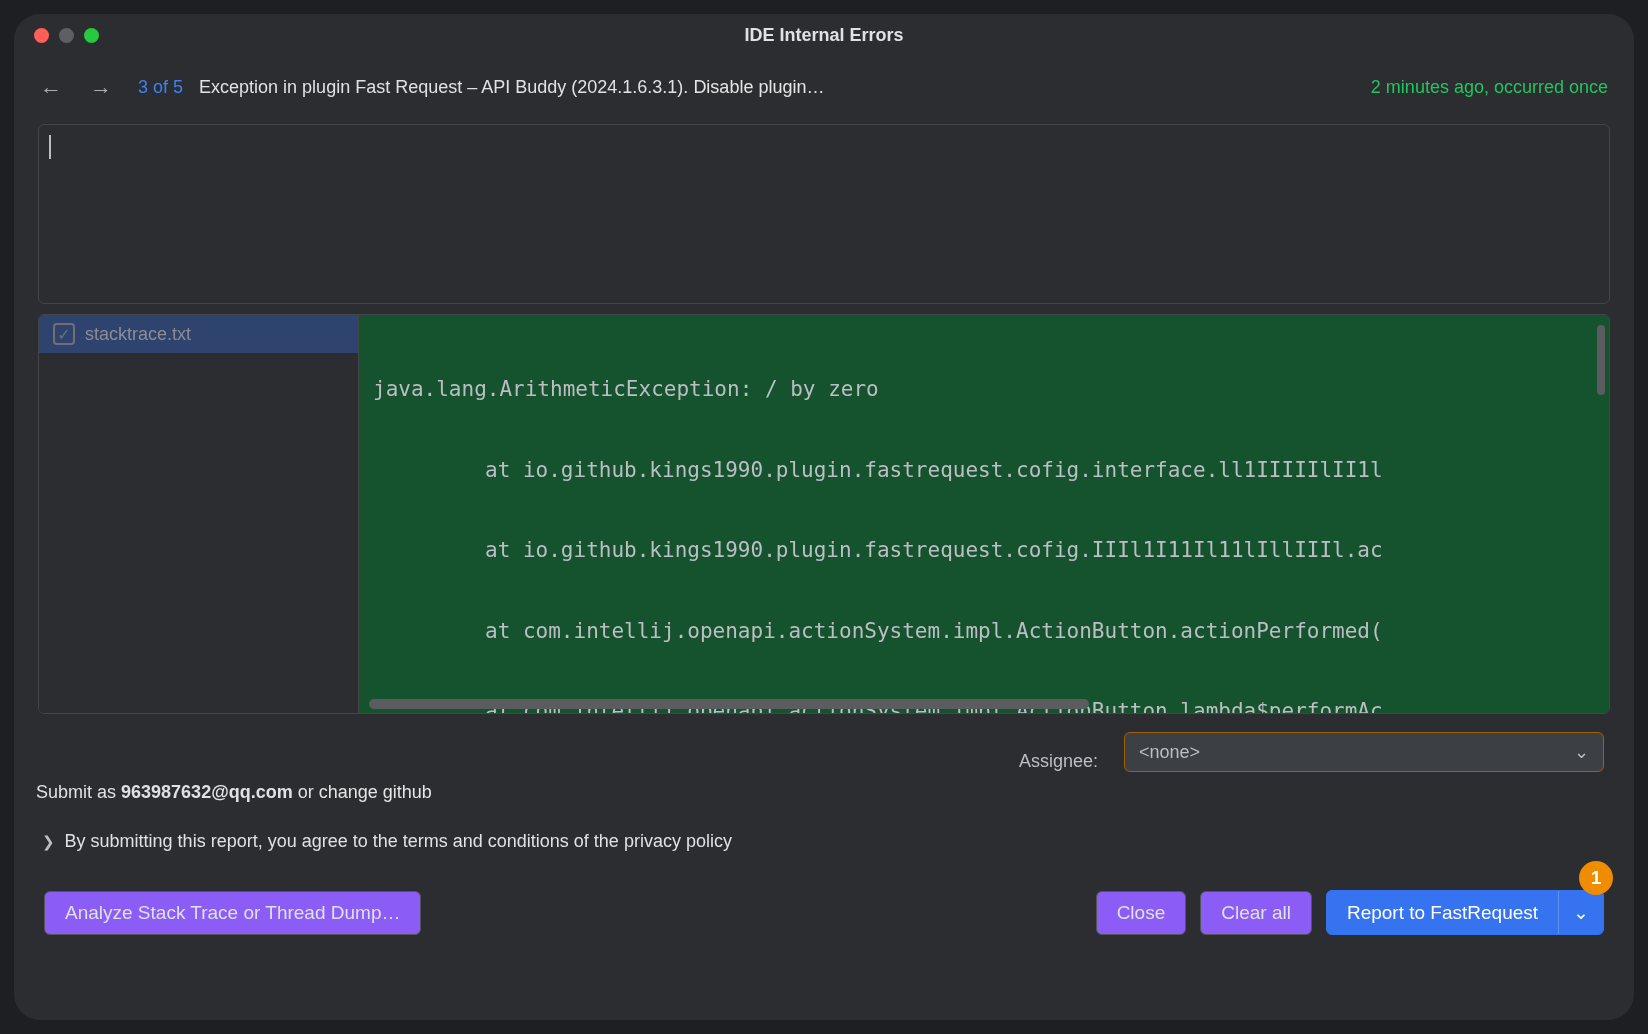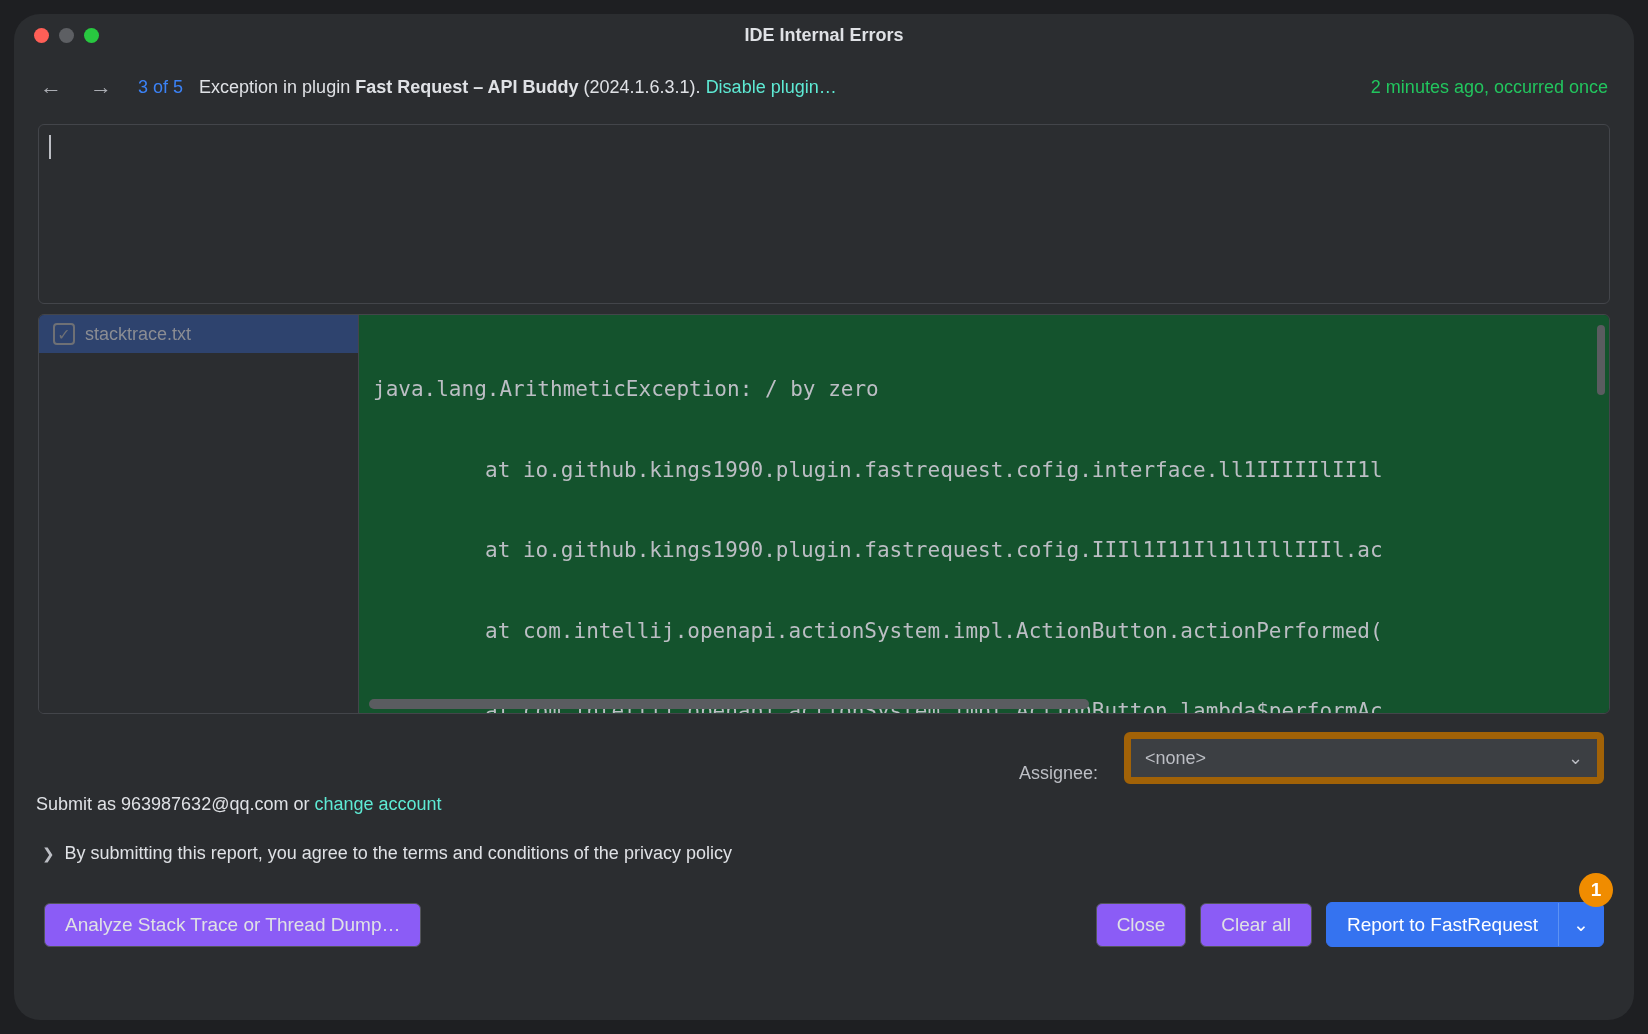--- a/index.html
+++ b/index.html
@@ -48,22 +48,22 @@
     .header {
       padding: 18px 26px 12px 26px;
       display: flex;
       align-items: center;
       gap: 16px;
     }
     .nav-arrows { display: flex; gap: 28px; align-items: center; }
     .arrow-icon { color: #abadb3; cursor: pointer; font-size: 22px; }
     .counter { color: #3b82f6; margin-left: 10px; }
     .error-line { color: #dfe1e5; flex: 1; }
-    .error-line .bold { font-weight: 700; }
-    .link { color: #5eead4; cursor: pointer; }
+    .error-line .bold { font-weight: 400; }
+    .link { color: #e5e5e5; cursor: pointer; }
     .timestamp { color: #22c55e; }
     .textarea-top {
       margin: 12px 24px 10px 24px;
       background: #2b2d30;
       border: 1px solid #43454a;
       border-radius: 6px;
       height: 180px;
       padding: 10px;
     }
     .cursor-line {
@@ -132,33 +132,33 @@
     .assignee-row {
       display: flex;
       align-items: flex-end;
       justify-content: flex-end;
       gap: 26px;
       padding: 6px 30px 4px 30px;
     }
     .select {
       width: 480px;
       background: #3c3f43;
-      border: 7px solid #a16207;
+      border: 1px solid #a16207;
       border-radius: 6px;
       padding: 8px 14px;
       display: flex;
       justify-content: space-between;
       align-items: center;
       color: #bcbec4;
     }
     .submit-row {
       padding: 6px 30px 8px 22px;
       color: #dfe1e5;
     }
-    .submit-row .bold { font-weight: 400; }
+    .submit-row .bold { font-weight: 700; }
     .privacy-row {
       display: flex;
       align-items: center;
       gap: 10px;
       padding: 20px 30px 10px 28px;
       color: #dfe1e5;
     }
     .chev { font-size: 15px; color: #bcbec4; }
     .button-row {
       display: flex;
@@ -259,21 +259,21 @@
 
   <div class="assignee-row">
     <span>Assignee:</span>
     <div class="select">
       <span>&lt;none&gt;</span>
       <span>⌄</span>
     </div>
   </div>
 
   <div class="submit-row">
-    <span>Submit as </span><span class="bold">963987632@qq.com</span><span> or </span><span class="link">change account</span>
+    <span>Submit as </span><span class="bold">963987632@qq.com</span><span> or </span><span class="link">change github</span>
   </div>
 
   <div class="privacy-row">
     <span class="chev">❯</span>
     <span>By submitting this report, you agree to the terms and conditions of the privacy policy</span>
   </div>
 
   <div class="button-row">
     <div class="btn">Analyze Stack Trace or Thread Dump…</div>
     <div class="spacer"></div>

